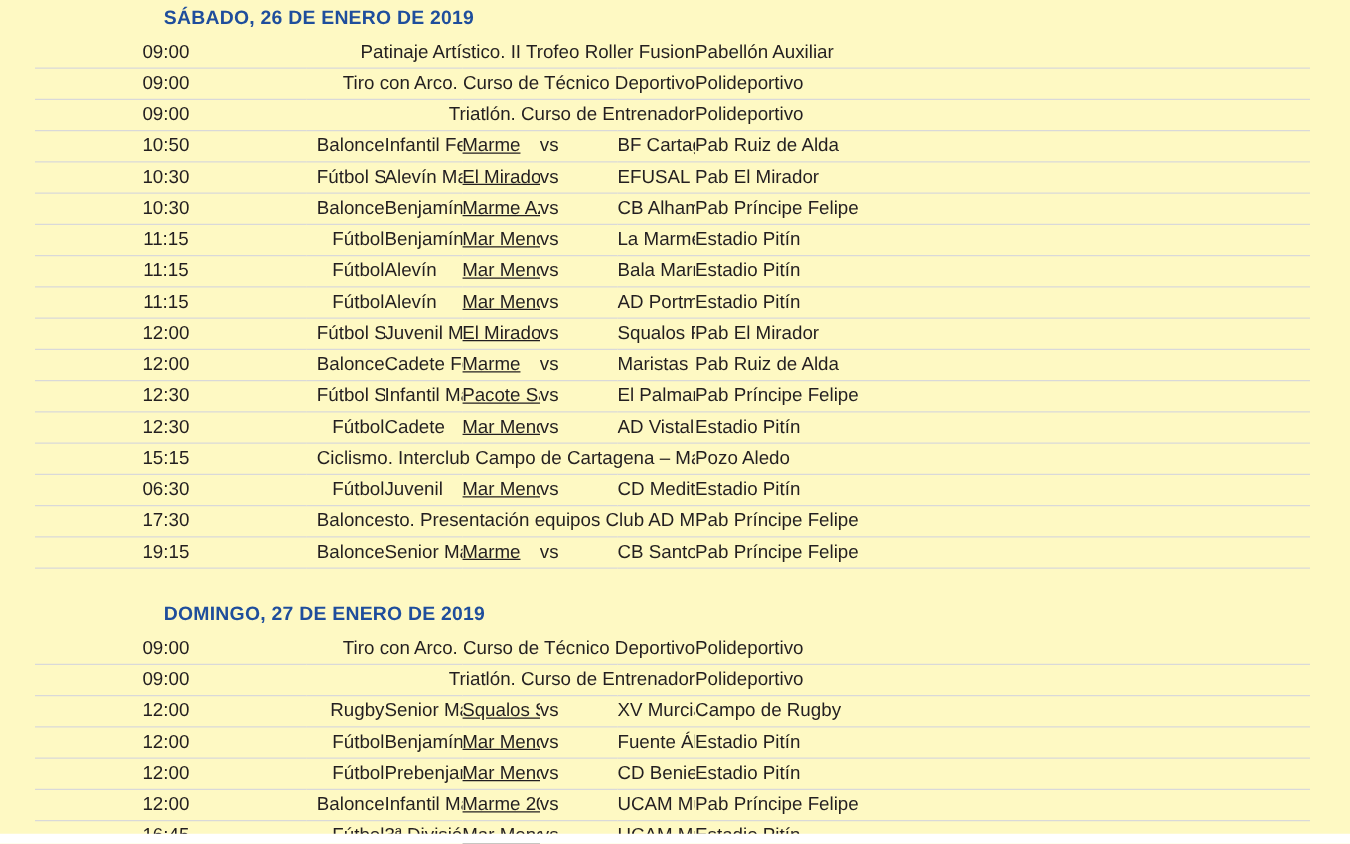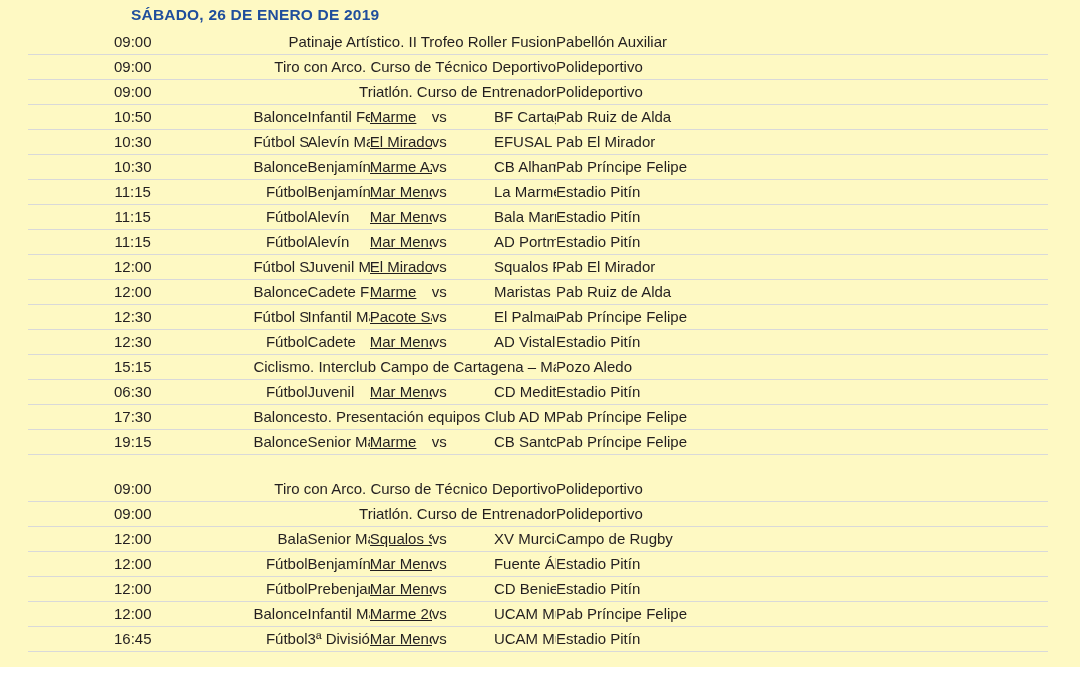--- a/index.html
+++ b/index.html
@@ -238,35 +238,36 @@
               <td class="c-home">Marme</td>
               <td class="c-vs">vs</td>
               <td class="c-away">CB Santomera</td>
               <td class="c-venue">Pab Príncipe Felipe</td>
             </tr>
           </tbody>
         </table>
         <div class="gap"></div>
       </div>
       <div class="section">
+        <div class="section-title">DOMINGO, 27 DE ENERO DE 2019</div>
         <table class="sched-table">
           <tbody>
             <tr>
               <td class="c-time">09:00</td>
               <td class="c-sport c-span" colspan="5">Tiro con Arco. Curso de Técnico Deportivo</td>
               <td class="c-venue">Polideportivo</td>
             </tr>
             <tr>
               <td class="c-time">09:00</td>
               <td class="c-sport c-span" colspan="5">Triatlón. Curso de Entrenador</td>
               <td class="c-venue">Polideportivo</td>
             </tr>
             <tr>
               <td class="c-time">12:00</td>
-              <td class="c-sport">Bala</td>
+              <td class="c-sport">Rugby</td>
               <td class="c-cat">Senior Masc</td>
               <td class="c-home">Squalos San Javier</td>
               <td class="c-vs">vs</td>
               <td class="c-away">XV Murcia</td>
               <td class="c-venue">Campo de Rugby</td>
             </tr>
             <tr>
               <td class="c-time">12:00</td>
               <td class="c-sport">Fútbol</td>
               <td class="c-cat">Benjamín</td>

